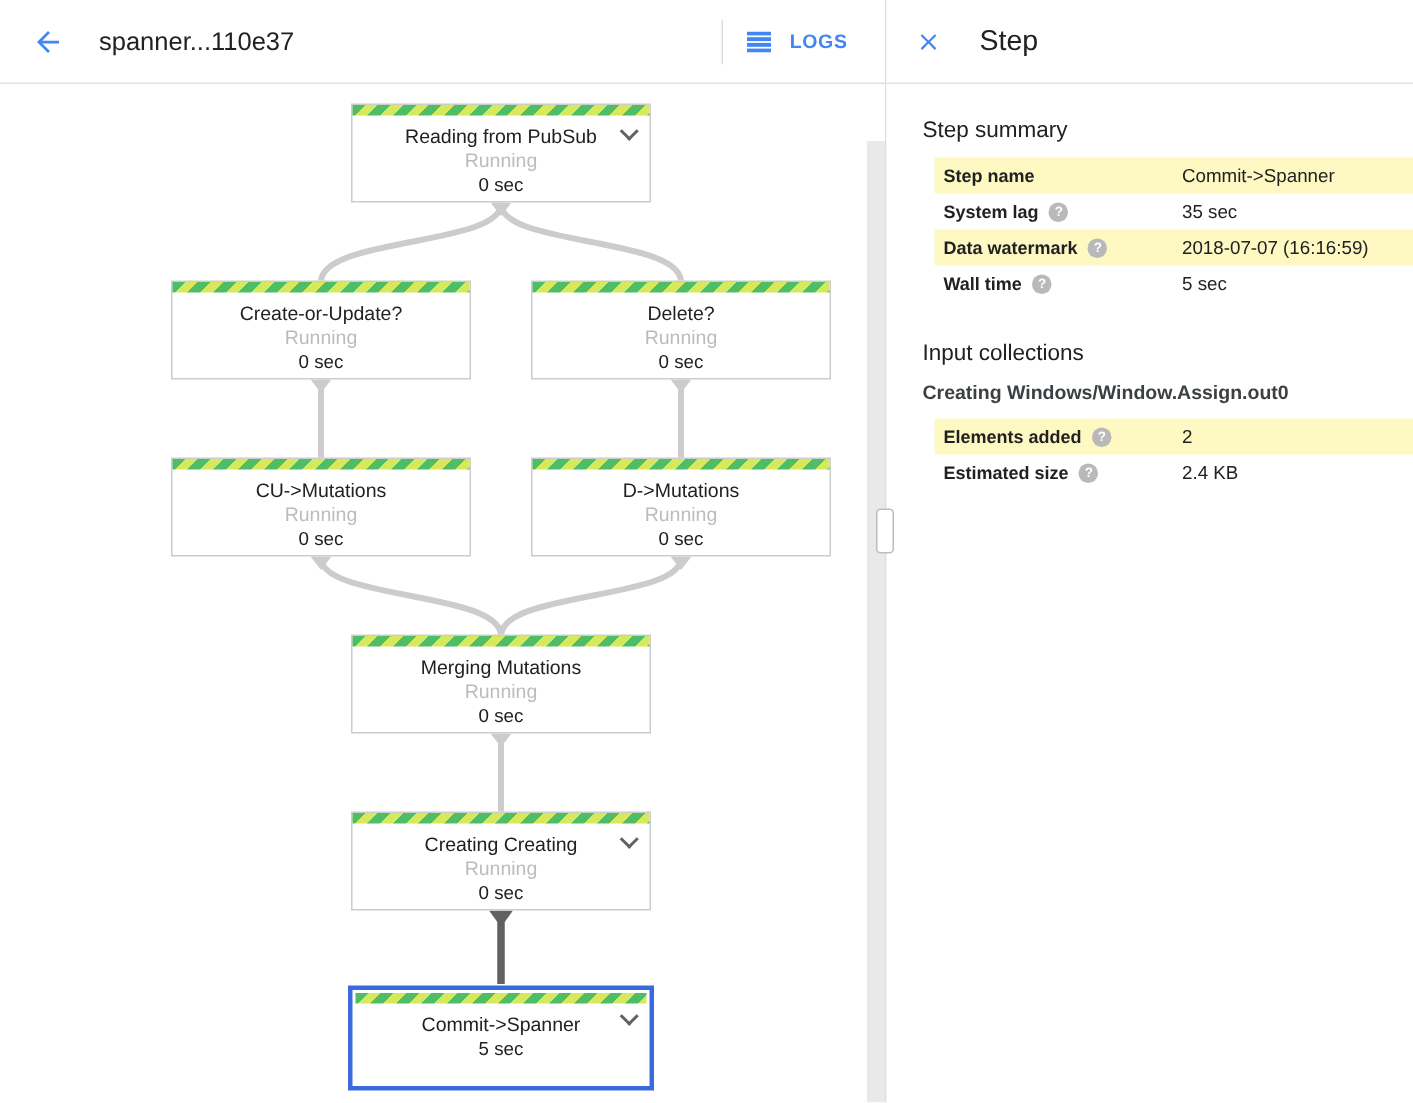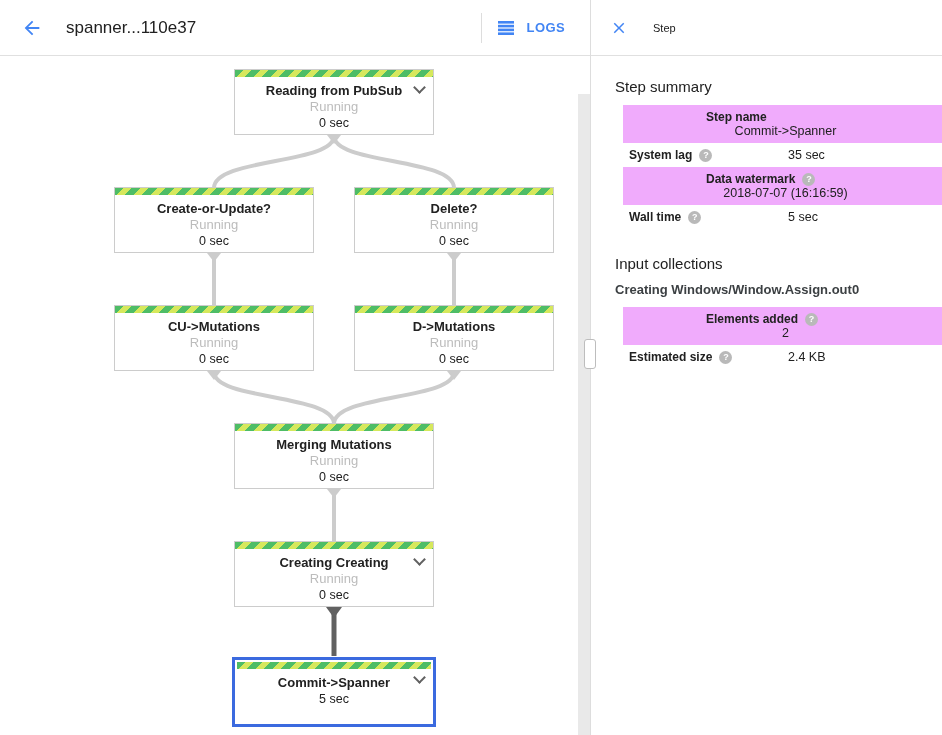--- a/index.html
+++ b/index.html
@@ -21,21 +21,21 @@
               gap:13px; margin-right:22px; padding:8px 4px; }
 
   
   .graph-area { position:absolute; left:0; top:56px; width:578px; height:679px;
                 background:#fff; overflow:hidden; }
   .edges-svg { position:absolute; left:0; top:0; }
   .node { position:absolute; width:200px; height:66px; background:#fff;
           border:1px solid #ccc; text-align:center; cursor:pointer; }
   .node .stripe { height:7px; width:100%;
     background:repeating-linear-gradient(135deg,#4ebd66 0 6px,#d6e85c 6px 12px); }
-  .node .node-title { font-size:13px; font-weight:bold; color:#212121; margin-top:5px;
+  .node .node-title { font-size:13px; font-weight:normal; color:#212121; margin-top:5px;
                       line-height:17px; white-space:nowrap; }
   .node .node-status { font-size:13px; color:#bcbcbc; line-height:16px; }
   .node .node-duration { font-size:12.5px; color:#212121; line-height:16px; }
   .node.selected { border:3px solid #3b6adf; height:70px; }
   .node.selected .stripe { width:auto; margin:2px 2px 0 2px; }
   .chevron { position:absolute; right:10px; top:13px; width:8px; height:8px;
              cursor:pointer; }
   .chevron::before { content:""; position:absolute; left:0; top:0; width:7px; height:7px;
              border-right:2px solid #616161; border-bottom:2px solid #616161;
              transform:rotate(45deg); }
@@ -49,27 +49,27 @@
                    background:#fff; border:1px solid #bdbdbd; border-radius:3px;
                    cursor:col-resize; z-index:5; }
 
   
   .side-panel { position:absolute; left:591px; top:0; width:351px; height:735px;
                 background:#fff; }
   .panel-header { height:56px; border-bottom:1px solid #e0e0e0; display:flex;
                   align-items:center; }
   .close-btn { width:40px; height:40px; margin-left:8px; border:none; background:none;
                cursor:pointer; display:flex; align-items:center; justify-content:center; }
-  .panel-title { font-size:11px; color:#212121; margin-left:14px; }
+  .panel-title { font-size:19px; color:#212121; margin-left:14px; }
   .panel-body { padding:22px 0 0 24px; }
   .section-heading { font-size:15px; color:#212121; margin-bottom:10px; }
   .collection-name { font-size:13px; color:#3c4043; margin-bottom:10px;font-weight:bold; }
   .kv-table { margin-left:8px; margin-bottom:26px; }
   .kv-row { display:flex; align-items:center; padding:5px 0 5px 6px; min-height:24px; }
-  .kv-row.alt { background:#f0abfc;flex-direction:column; }
+  .kv-row.alt { background:#fef9c3; }
   .kv-label { width:159px; flex:none; font-size:12px; font-weight:bold; color:#212121;
               display:flex; align-items:center; }
   .kv-value { font-size:12.5px; color:#212121; white-space:nowrap; }
   .help-icon { display:inline-flex; width:13px; height:13px; border-radius:50%;
                background:#b9b9b9; color:#fff; font-size:9px; font-weight:bold;
                align-items:center; justify-content:center; margin-left:7px;
                cursor:pointer; flex:none; }
 </style>
 </head>
 <body>

